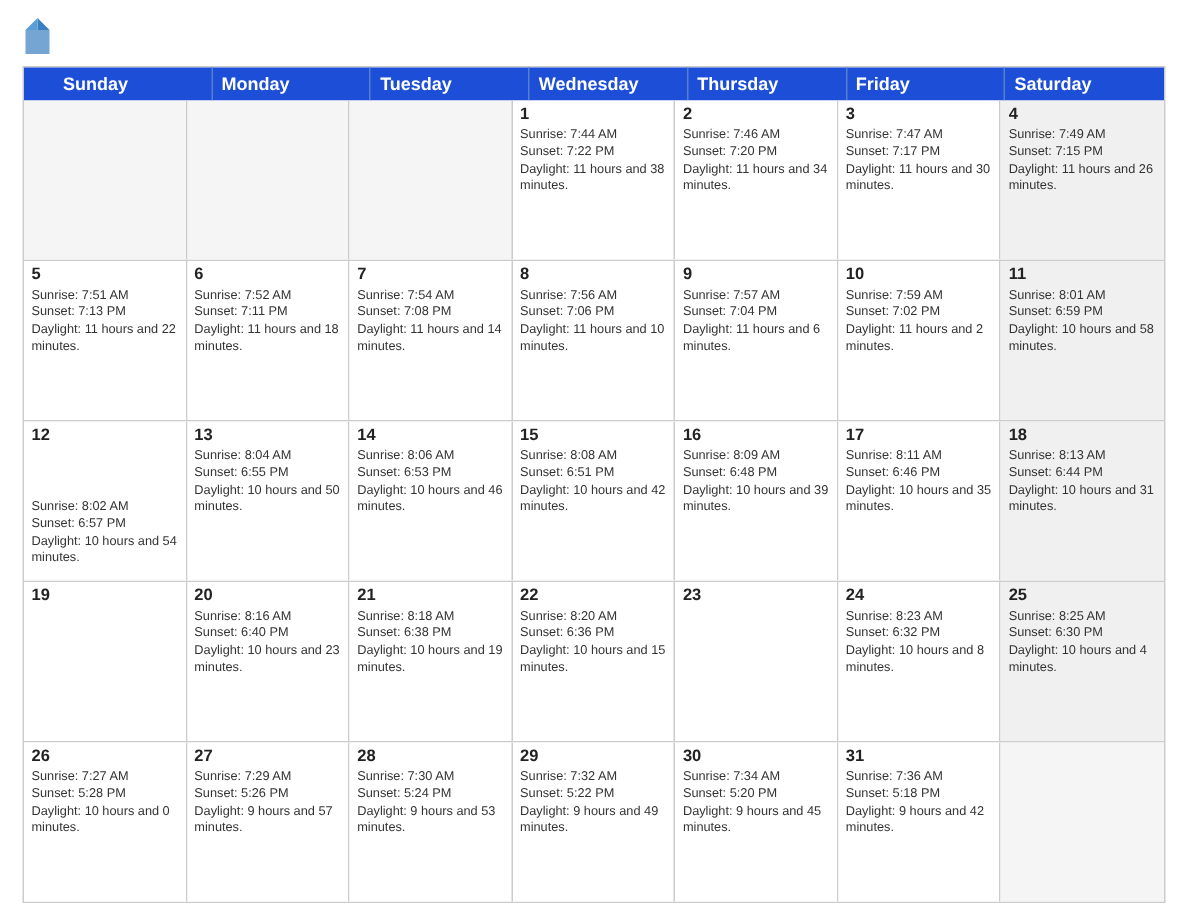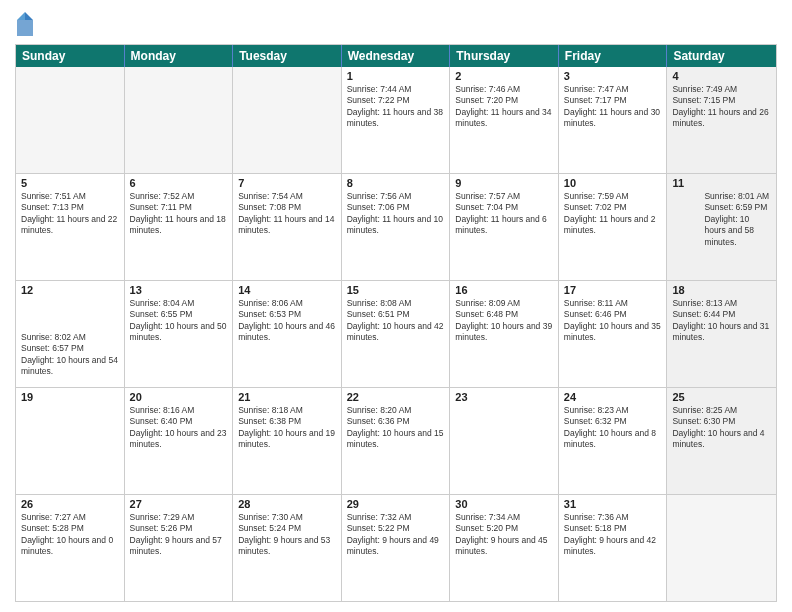--- a/index.html
+++ b/index.html
@@ -56,21 +56,22 @@
     }
     .calendar {
       flex: 1;
       display: flex;
       flex-direction: column;
       border: 1px solid #ccc;
     }
     .cal-header-row {
       display: grid;
       grid-template-columns: repeat(7, 1fr);
-      background: #0f766e;
+      background: #1d4ed8;
+      padding-left: 20px;
     }
     .cal-header-cell {
       color: #fff;
       font-size: 12px;
       font-weight: bold;
       padding: 4px 6px;
       border-right: 1px solid #5580cc;
       text-align: left;
     }
     .cal-header-cell:last-child { border-right: none; }
@@ -205,21 +206,21 @@
 Daylight: 11 hours and 6 minutes.</div>
           </div>
           <div class="cal-cell">
             <span class="day-num">10</span>
             <div class="cell-text" style="white-space: pre-line;">Sunrise: 7:59 AM
 Sunset: 7:02 PM
 Daylight: 11 hours and 2 minutes.</div>
           </div>
           <div class="cal-cell shaded">
             <span class="day-num">11</span>
-            <div class="cell-text" style="white-space: pre-line; margin-left: 32px;">Sunrise: 8:01 AM
+            <div class="cell-text" style="white-space: pre-line;">Sunrise: 8:01 AM
 Sunset: 6:59 PM
 Daylight: 10 hours and 58 minutes.</div>
           </div>
         </div>
         <div class="cal-row">
           <div class="cal-cell">
             <span class="day-num">12</span>
             <div class="cell-text" style="white-space: pre-line; margin-top: 36px;">Sunrise: 8:02 AM
 Sunset: 6:57 PM
 Daylight: 10 hours and 54 minutes.</div>

